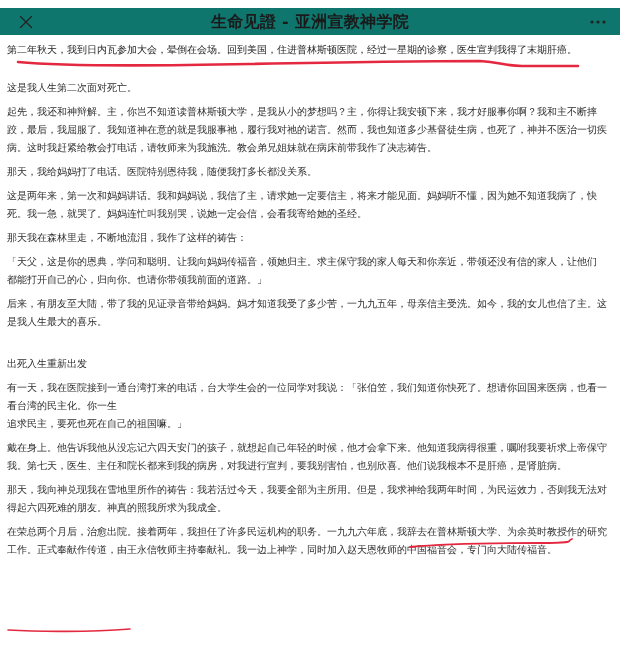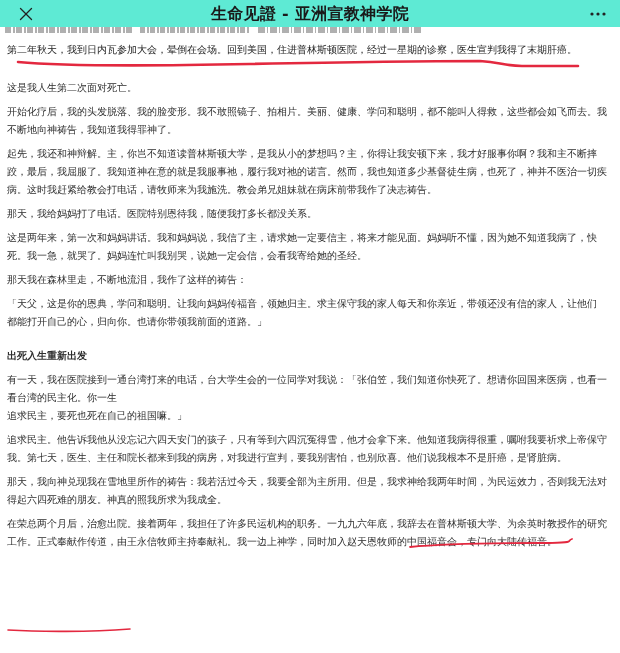--- a/index.html
+++ b/index.html
@@ -2,22 +2,22 @@
 <html><head>
 <meta charset="utf-8">
 <style>
   html, body { margin:0; padding:0; }
   body {
     width:620px; height:653px; overflow:hidden; position:relative;
     background:#ffffff;
     font-family:"DejaVu Sans", "Liberation Sans", sans-serif;
   }
   .title-bar {
-    position:absolute; top:0; left:0; width:620px; height:27px;
-    background:#5eead4; z-index:3;
+    position:absolute; top:8px; left:0; width:620px; height:27px;
+    background:#0f766e; z-index:3;
   }
   .title-text {
     position:absolute; left:0; right:0; top:0; height:27px; line-height:27px;
     text-align:center; font-size:16px; font-weight:600; color:#1a1a1a;
     letter-spacing:0.3px; white-space:nowrap;
   }
   .close-btn {
     position:absolute; left:16px; top:4px; width:19px; height:19px;
     display:flex; align-items:center; justify-content:center; cursor:pointer;
   }
@@ -33,21 +33,21 @@
   .frag-b { left:140px; width:110px; background:repeating-linear-gradient(90deg,#6f6f6f 0 5px,transparent 5px 7px,#6f6f6f 7px 9px,transparent 9px 10px); }
   .frag-c { left:258px; width:165px; background:repeating-linear-gradient(90deg,#6f6f6f 0 7px,transparent 7px 9px,#6f6f6f 9px 10px,transparent 10px 12px); }
 
   .article {
     position:absolute; top:41px; left:7px; width:613px;
     font-size:10px; color:#2e2e2e; z-index:1;
   }
   .para { margin:0 0 6px 0; }
   .para.first { margin-bottom:20px; color:#222; }
   .line { height:18px; line-height:18px; white-space:nowrap; }
-  .heading { margin-top:16px;font-weight:bold; }
+  .heading { margin-top:24px; }
   .annotations {
     position:absolute; top:0; left:0; width:620px; height:653px;
     pointer-events:none; z-index:2;
   }
 </style>
 </head>
 <body>
 
 <div class="title-bar">
   <div class="close-btn">
@@ -73,24 +73,20 @@
 <div class="article">
 
   <div class="para first">
     <div class="line">第二年秋天，我到日内瓦参加大会，晕倒在会场。回到美国，住进普林斯顿医院，经过一星期的诊察，医生宣判我得了末期肝癌。</div>
   </div>
 
   <div class="para">
     <div class="line">这是我人生第二次面对死亡。</div>
   </div>
 
-  <div class="para">
-    <div class="line">开始化疗后，我的头发脱落、我的脸变形。我不敢照镜子、拍相片。美丽、健康、学问和聪明，都不能叫人得救，这些都会如飞而去。我</div>
-    <div class="line">不断地向神祷告，我知道我得罪神了。</div>
-  </div>
 
   <div class="para">
     <div class="line">起先，我还和神辩解。主，你岂不知道读普林斯顿大学，是我从小的梦想吗？主，你得让我安顿下来，我才好服事你啊？我和主不断摔</div>
     <div class="line">跤，最后，我屈服了。我知道神在意的就是我服事祂，履行我对祂的诺言。然而，我也知道多少基督徒生病，也死了，神并不医治一切疾</div>
     <div class="line">病。这时我赶紧给教会打电话，请牧师来为我施洗。教会弟兄姐妹就在病床前带我作了决志祷告。</div>
   </div>
 
   <div class="para">
     <div class="line">那天，我给妈妈打了电话。医院特别恩待我，随便我打多长都没关系。</div>
   </div>
@@ -102,33 +98,37 @@
 
   <div class="para">
     <div class="line">那天我在森林里走，不断地流泪，我作了这样的祷告：</div>
   </div>
 
   <div class="para">
     <div class="line">「天父，这是你的恩典，学问和聪明。让我向妈妈传福音，领她归主。求主保守我的家人每天和你亲近，带领还没有信的家人，让他们</div>
     <div class="line">都能打开自己的心，归向你。也请你带领我前面的道路。」</div>
   </div>
 
+  <div class="para">
+    <div class="line">后来，有朋友至大陆，带了我的见证录音带给妈妈。妈才知道我受了多少苦，一九九五年，母亲信主受洗。如今，我的女儿也信了主。这</div>
+    <div class="line">是我人生最大的喜乐。</div>
+  </div>
 
   <div class="para heading">
     <div class="line">出死入生重新出发</div>
   </div>
 
   <div class="para">
     <div class="line">有一天，我在医院接到一通台湾打来的电话，台大学生会的一位同学对我说：「张伯笠，我们知道你快死了。想请你回国来医病，也看一</div>
     <div class="line">看台湾的民主化。你一生</div>
     <div class="line">追求民主，要死也死在自己的祖国嘛。」</div>
   </div>
 
   <div class="para">
-    <div class="line">追求民主。他告诉我他从没忘记六四天安门的孩子，只有等到六四沉冤得雪，他才会拿下来。他知道我病得很重，嘱咐我要祈求上帝保守</div>
+    <div class="line">戴在身上。他告诉我他从没忘记六四天安门的孩子，就想起自己年轻的时候，他才会拿下来。他知道我病得很重，嘱咐我要祈求上帝保守</div>
     <div class="line">
       <span>我。第七天，医生、主任和院长都来到我的病房，对我进行宣判，要我别害怕，也别欣喜。</span><span>他们说我根本不是肝癌，是肾脏病。</span>
     </div>
   </div>
 
 
   <div class="para">
     <div class="line">那天，我向神兑现我在雪地里所作的祷告：我若活过今天，我要全部为主所用。但是，我求神给我两年时间，为民运效力，否则我无法对</div>
     <div class="line">得起六四死难的朋友。神真的照我所求为我成全。</div>
   </div>

